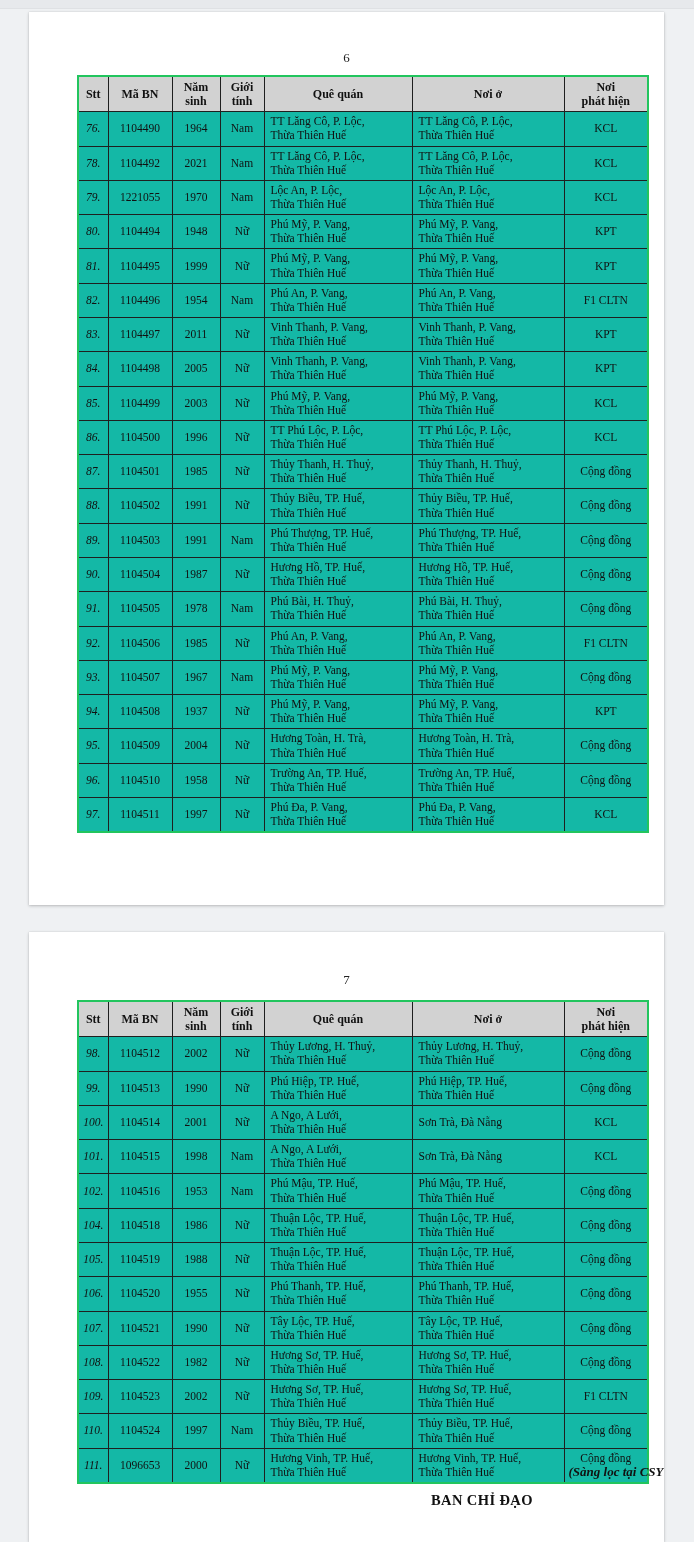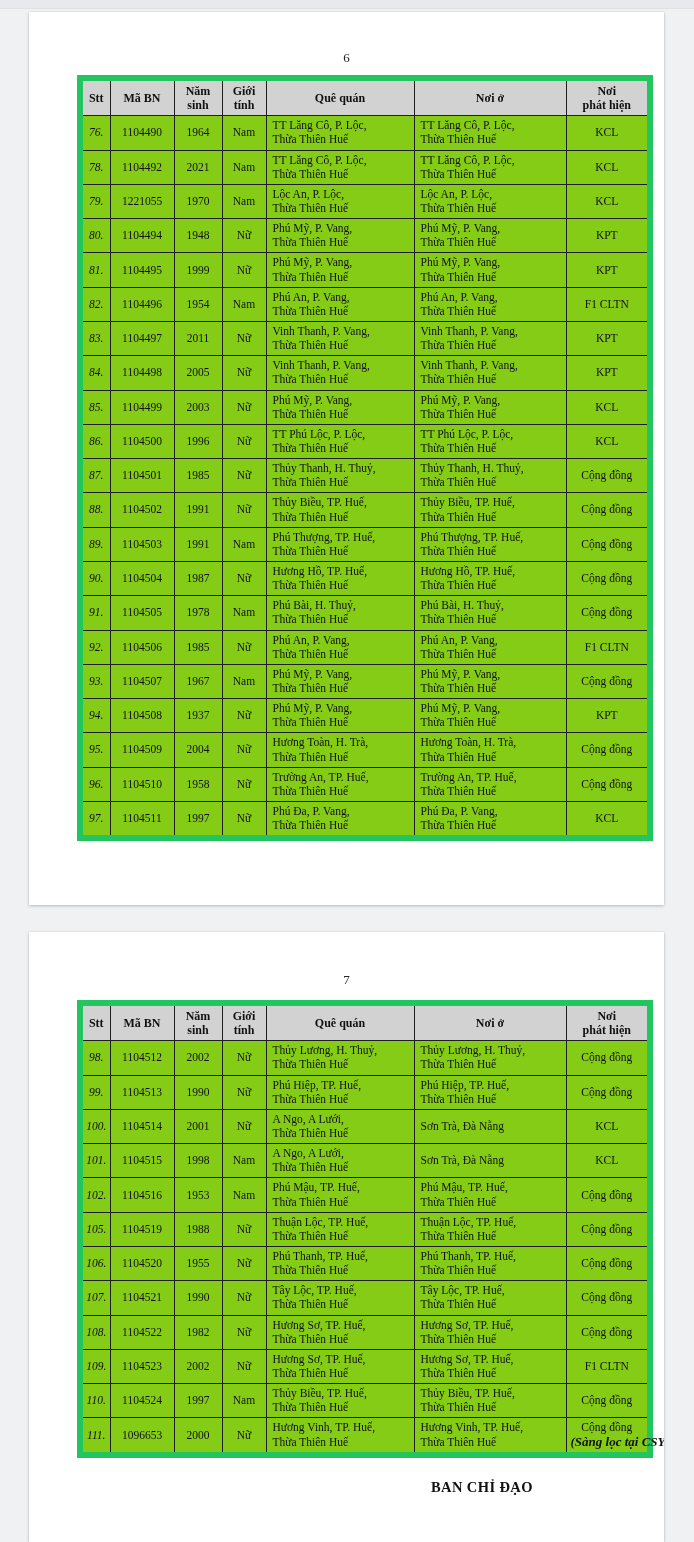--- a/index.html
+++ b/index.html
@@ -40,22 +40,22 @@
     font-size: 13px;
     color: #222;
   }
   .page-6 .page-num { padding-top: 38px; }
   .page-7 .page-num { padding-top: 40px; }
   table.roster {
     border-collapse: collapse;
     table-layout: fixed;
     width: 570px;
     margin-left: 48px;
-    border: 6px solid #22c55e;
-    background: #84cc16;
+    border: 2px solid #22c55e;
+    background: #14b8a6;
   }
   .page-6 table.roster { margin-top: 9px; }
   .page-7 table.roster { margin-top: 12px; }
   col.w0 { width: 30px; }
   col.w1 { width: 64px; }
   col.w2 { width: 48px; }
   col.w3 { width: 44px; }
   col.w4 { width: 148px; }
   col.w5 { width: 152px; }
   col.w6 { width: 84px; }
@@ -83,21 +83,21 @@
   td.c0 { padding-left: 2px; padding-right: 2px; font-style: italic; }
   .note {
     font-size: 13px;
     font-style: italic;
     line-height: 1.1;
     white-space: nowrap;
     font-weight: bold;
   }
   .doc-footer {
     display: inline-block;
-    margin-top: 21px;
+    margin-top: 8px;
     margin-left: 402px;
     font-size: 14.5px;
     font-weight: bold;
     letter-spacing: 0.4px;
     color: #111;
   }
 </style>
 </head>
 <body>
 
@@ -440,20 +440,31 @@
             <td class="c1">1104516</td>
             <td class="c2">1953</td>
             <td class="c3">Nam</td>
             <td class="c4">Phú Mậu, TP. Huế,
 Thừa Thiên Huế</td>
             <td class="c5">Phú Mậu, TP. Huế,
 Thừa Thiên Huế</td>
             <td class="c6">Cộng đồng</td>
           </tr>
           <tr>
+            <td class="c0">104.</td>
+            <td class="c1">1104518</td>
+            <td class="c2">1986</td>
+            <td class="c3">Nữ</td>
+            <td class="c4">Thuận Lộc, TP. Huế,
+Thừa Thiên Huế</td>
+            <td class="c5">Thuận Lộc, TP. Huế,
+Thừa Thiên Huế</td>
+            <td class="c6">Cộng đồng</td>
+          </tr>
+          <tr>
             <td class="c0">105.</td>
             <td class="c1">1104519</td>
             <td class="c2">1988</td>
             <td class="c3">Nữ</td>
             <td class="c4">Thuận Lộc, TP. Huế,
 Thừa Thiên Huế</td>
             <td class="c5">Thuận Lộc, TP. Huế,
 Thừa Thiên Huế</td>
             <td class="c6">Cộng đồng</td>
           </tr>

